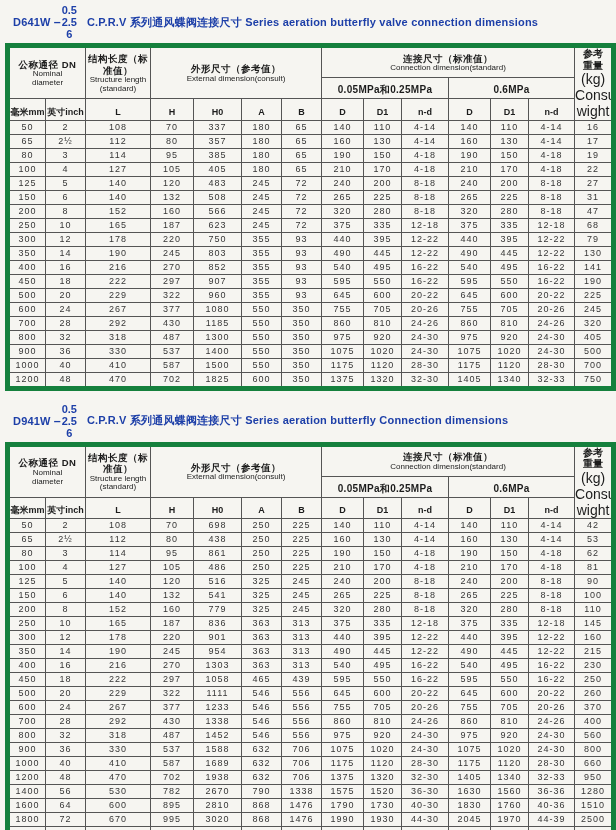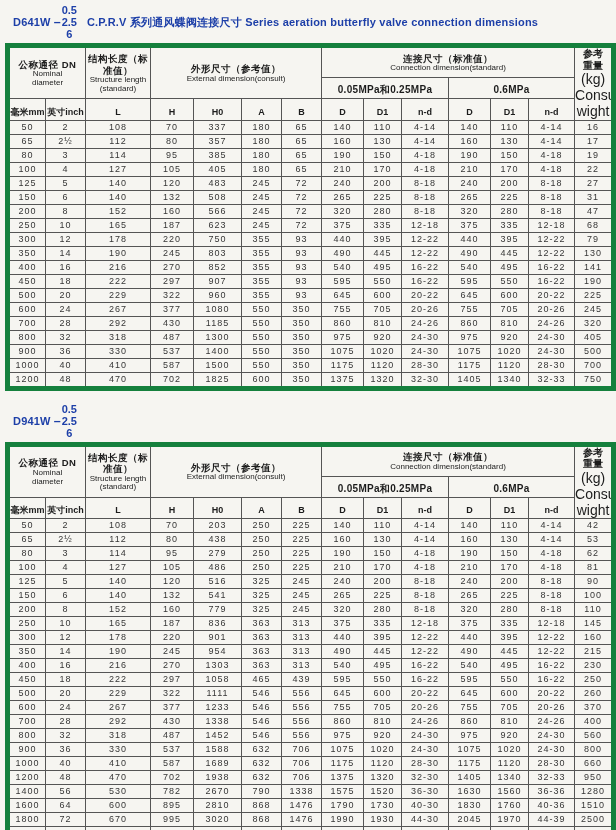--- a/index.html
+++ b/index.html
@@ -456,20 +456,21 @@
   <div class="gap"></div>
 
   <div class="title">
     <span class="t-model">D941W</span>
     <span class="t-dash">–</span>
     <span class="frac">
       <span>0.5</span>
       <span>2.5</span>
       <span>6</span>
     </span>
+    <span class="t-text">C.P.R.V 系列通风蝶阀连接尺寸 Series aeration butterfly Connection dimensions</span>
   </div>
 
   <table>
     <colgroup>
       <col style="width:38px">
         <col style="width:40px">
         <col style="width:65px">
         <col style="width:43px">
       <col style="width:48px">
         <col style="width:40px">
@@ -529,21 +530,21 @@
         <th><span class="h-sub">D1</span></th>
         <th><span class="h-sub">n-d</span></th>
       </tr>
     </thead>
     <tbody>
         <tr>
           <td>50</td>
           <td>2</td>
           <td>108</td>
           <td>70</td>
-          <td>203</td>
+          <td>698</td>
           <td>250</td>
           <td>225</td>
           <td>140</td>
           <td>110</td>
           <td>4-14</td>
           <td>140</td>
           <td>110</td>
           <td>4-14</td>
           <td>42</td>
         </tr>
@@ -561,21 +562,21 @@
           <td>160</td>
           <td>130</td>
           <td>4-14</td>
           <td>53</td>
         </tr>
         <tr>
           <td>80</td>
           <td>3</td>
           <td>114</td>
           <td>95</td>
-          <td>279</td>
+          <td>861</td>
           <td>250</td>
           <td>225</td>
           <td>190</td>
           <td>150</td>
           <td>4-18</td>
           <td>190</td>
           <td>150</td>
           <td>4-18</td>
           <td>62</td>
         </tr>

